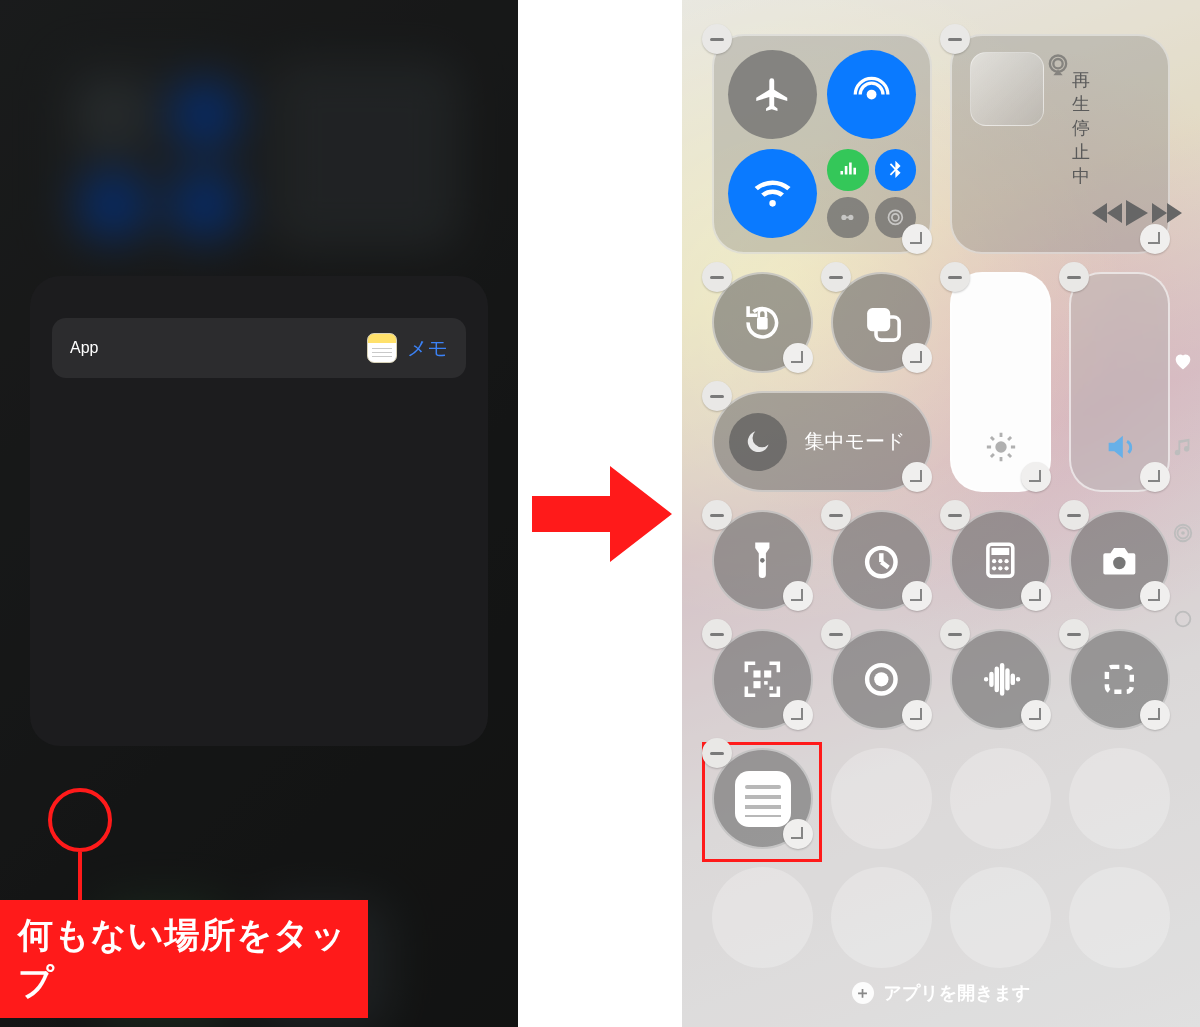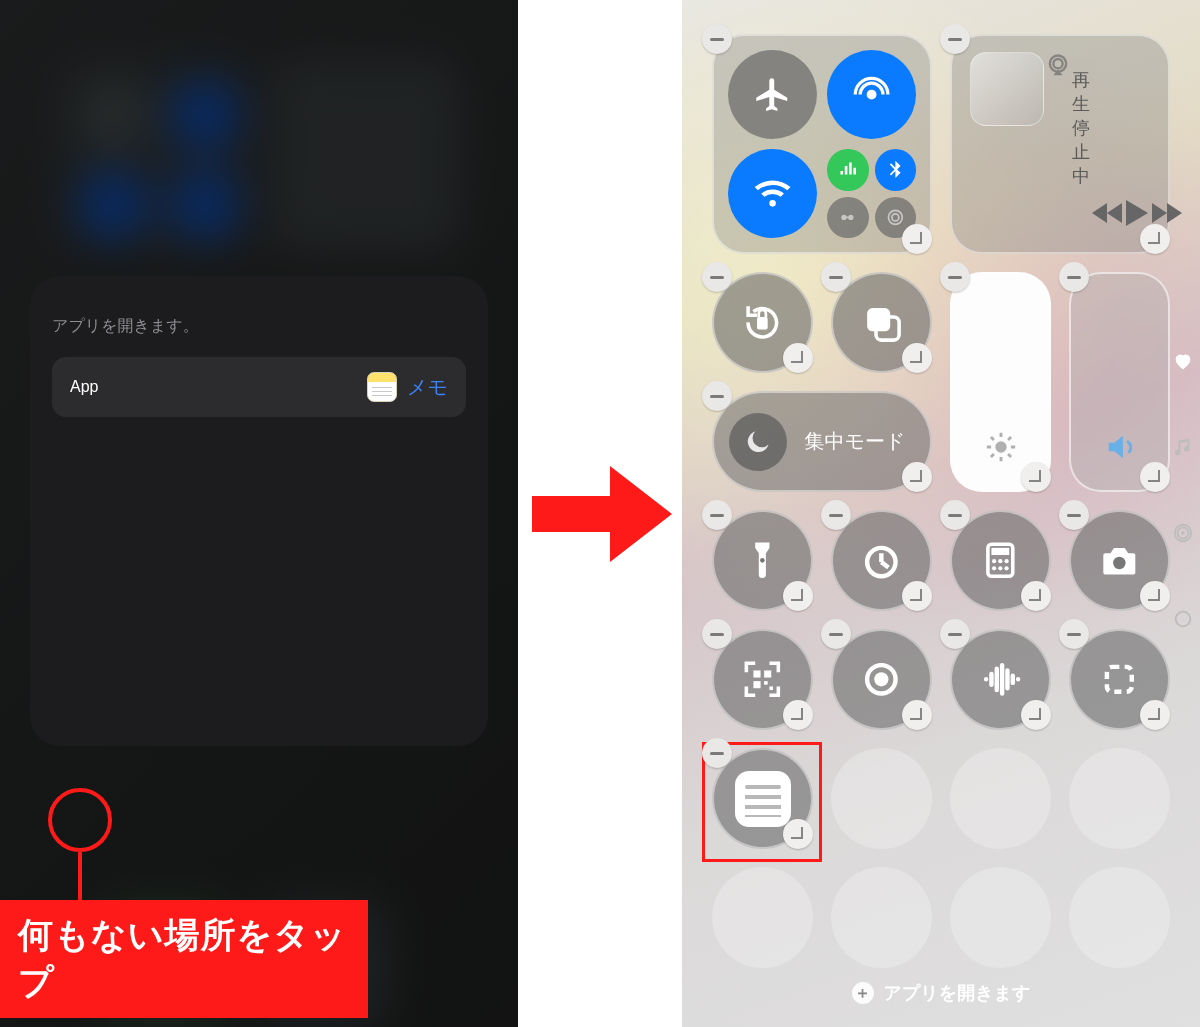--- a/index.html
+++ b/index.html
@@ -304,21 +304,20 @@
     <div class="dot-g"></div>
       <div class="dot-b db1"></div>
       <div class="dot-b db2"></div>
       <div class="dot-b db3"></div>
     <div class="blur-tile bt3"></div>
     <div class="blur-tile bt4"></div>
   </div>
   <div class="left-dark"></div>
 
   <div class="card">
-    <div class="card-desc">アプリを開きます。</div>
     <div class="app-row">
       <span class="app-label">App</span>
       <span class="app-right">
         <span class="notes-icon"></span>
         <span class="app-value">メモ</span>
       </span>
     </div>
   </div>
 
   <div class="tap-circle"></div>

